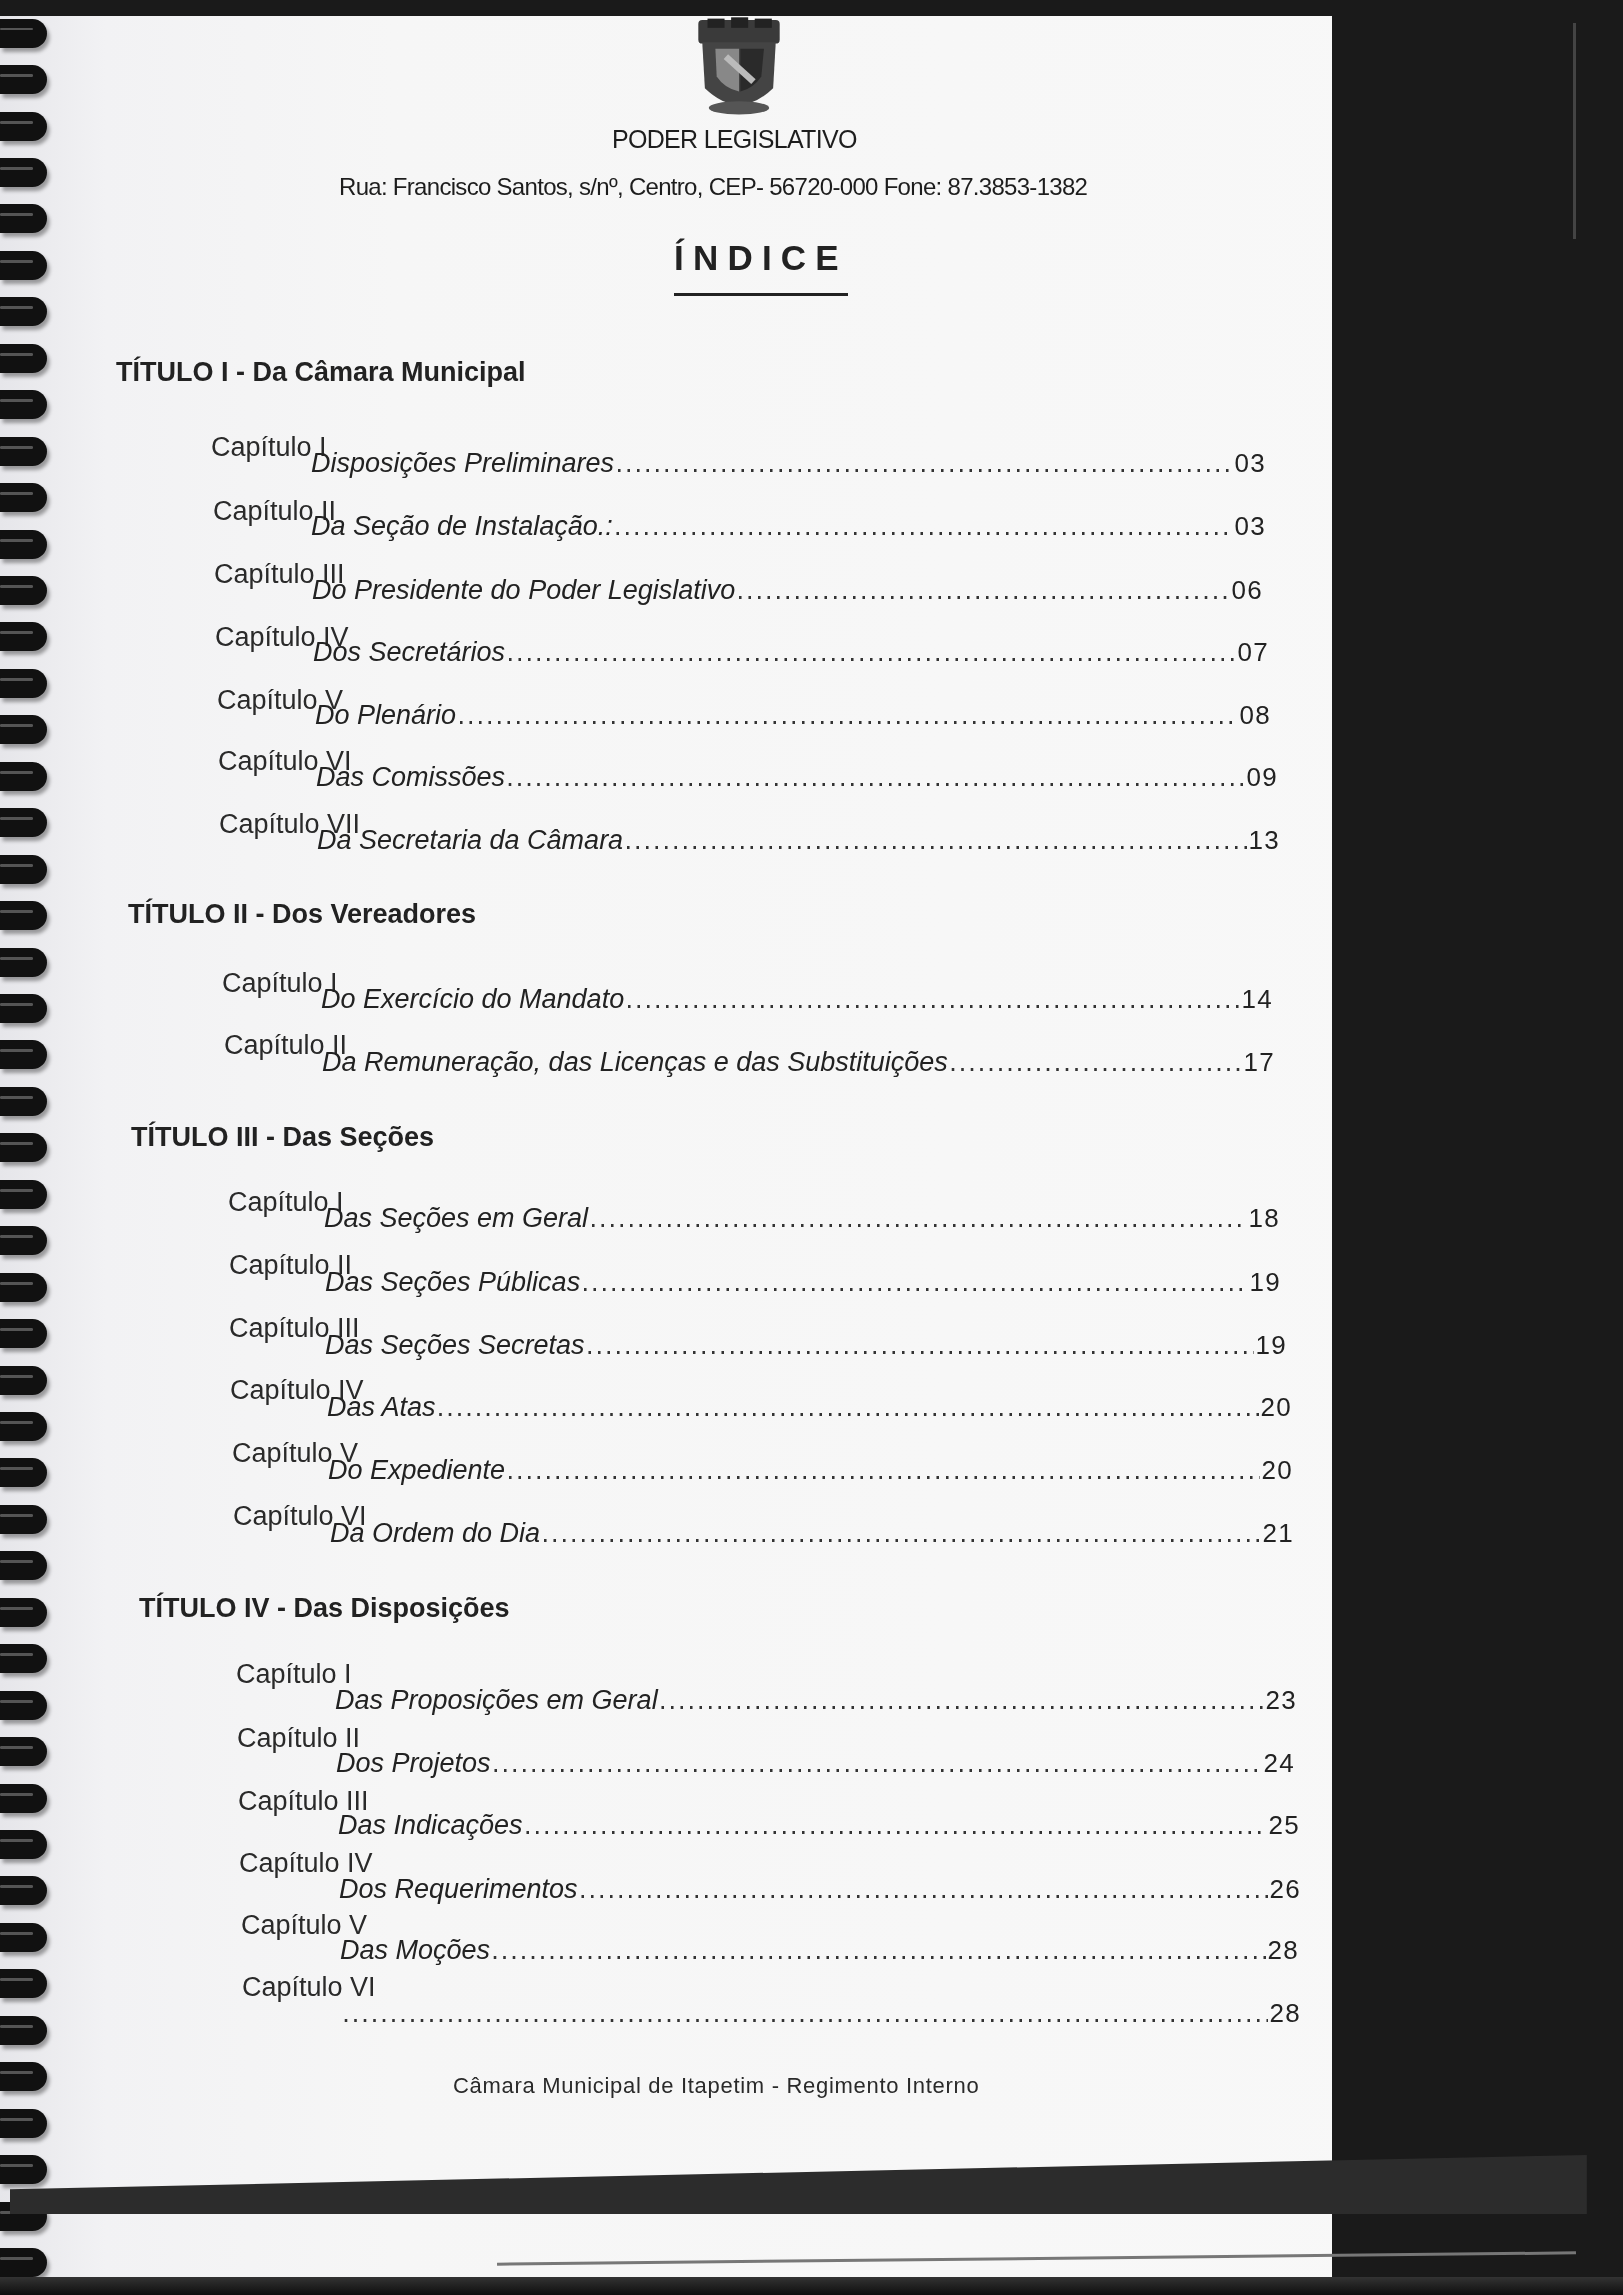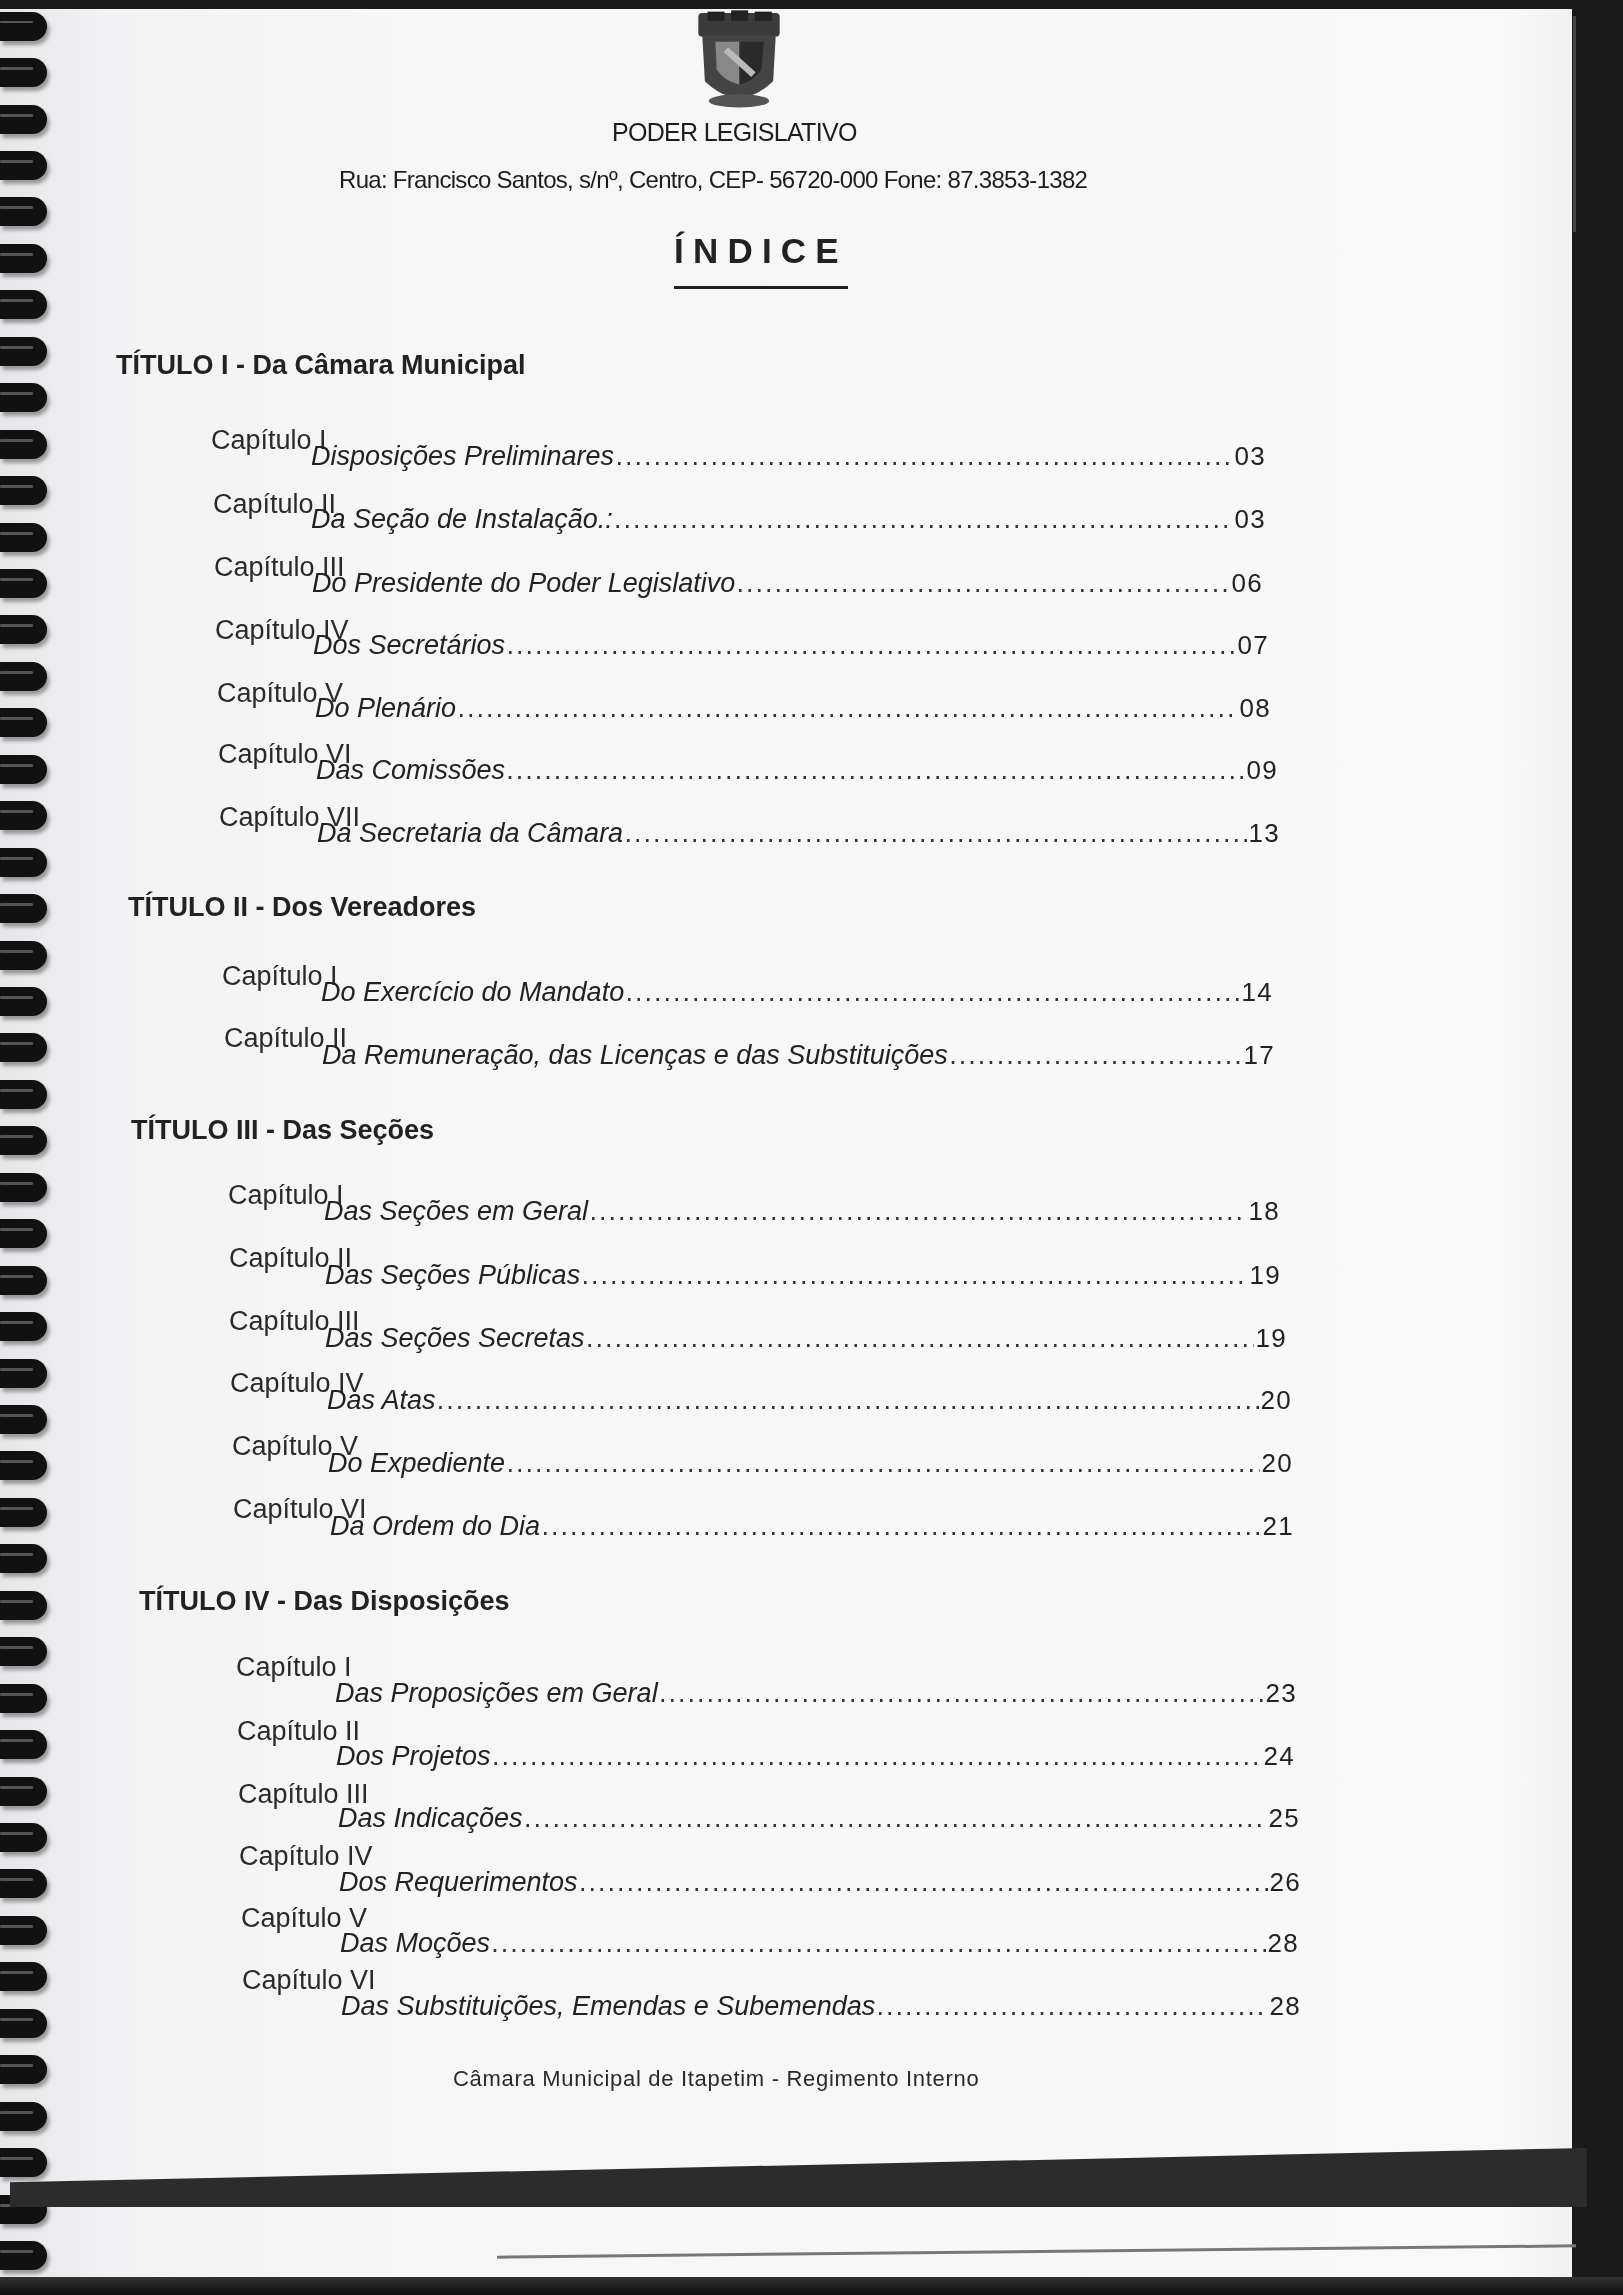--- a/index.html
+++ b/index.html
@@ -4,22 +4,22 @@
 <style>
   html, body { margin: 0; padding: 0; }
   body {
     width: 1623px; height: 2295px; overflow: hidden;
     background: #1a1a1a;
     font-family: "Liberation Sans", sans-serif;
     color: #222;
     position: relative;
   }
   .page {
-    position: absolute; left: 0; top: 9px;
-    width: 1572px; height: 2277px;
+    position: absolute; left: 0; top: 16px;
+    width: 1332px; height: 2277px;
     background: linear-gradient(90deg, #e6e6ea 0px, #f2f2f4 105px, #f6f6f6 393px, #f8f8f8 1505px, #eeeeee 1596px);
   }
   .spiral {
     position: absolute; left: 0; top: 0; width: 59px; height: 2237px;
   }
   .coil {
     position: absolute; left: 0; width: 47px; height: 29px;
     background: #111; border-radius: 0 17px 17px 0;
     box-shadow: 2.6px 3.9px 3.9px rgba(0,0,0,0.35);
   }
@@ -296,21 +296,20 @@
 
     <div class="chap-label" style="left:241px; top:1894px;">Capítulo V</div>
     <div class="entry" style="left:340px; top:1919px; width:959px;">
       <span class="etext">Das Moções</span>
         <span class="dots"></span>
         <span class="page-num">28</span>
     </div>
 
     <div class="chap-label" style="left:242px; top:1956px;">Capítulo VI</div>
     <div class="entry" style="left:341px; top:1982px; width:960px;">
-      <span class="etext">Das Substituições, Emendas e Subemendas</span>
         <span class="dots"></span>
         <span class="page-num">28</span>
     </div>
   </div>
 
   <div class="footer">Câmara Municipal de Itapetim - Regimento Interno</div>
 
   <div class="bottom-band"></div>
   <div class="bottom-line"></div>
 </div>

